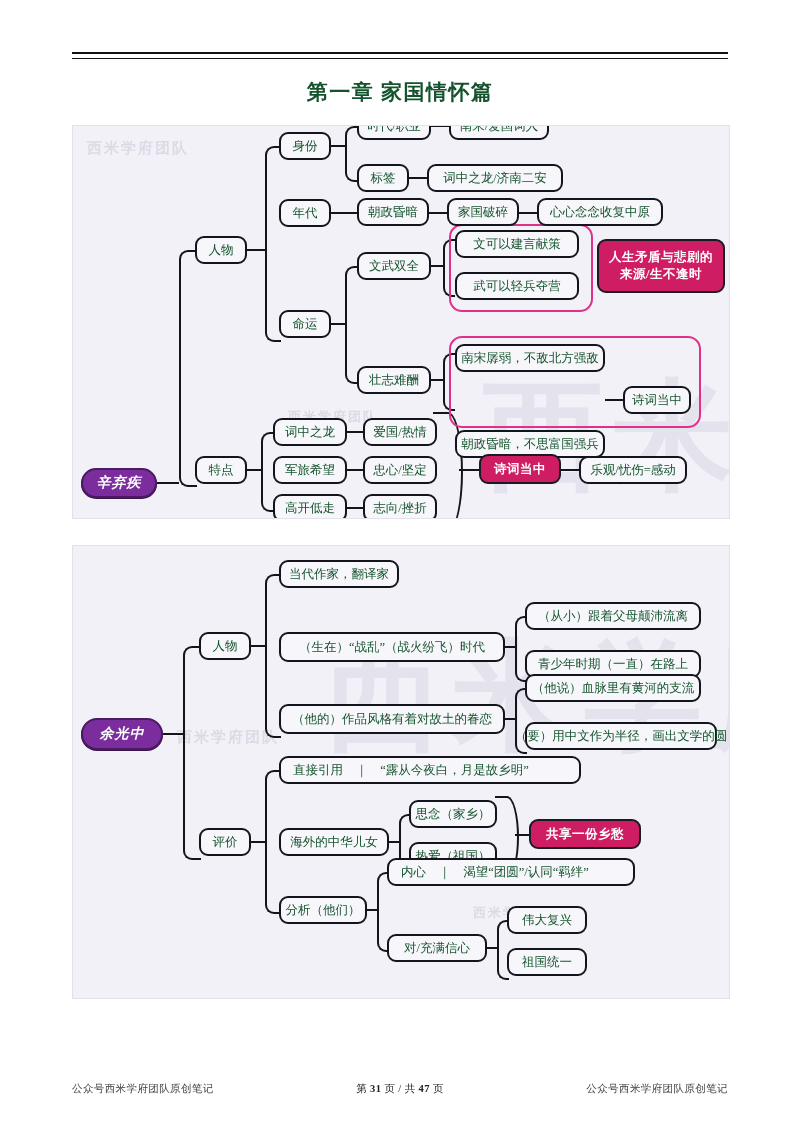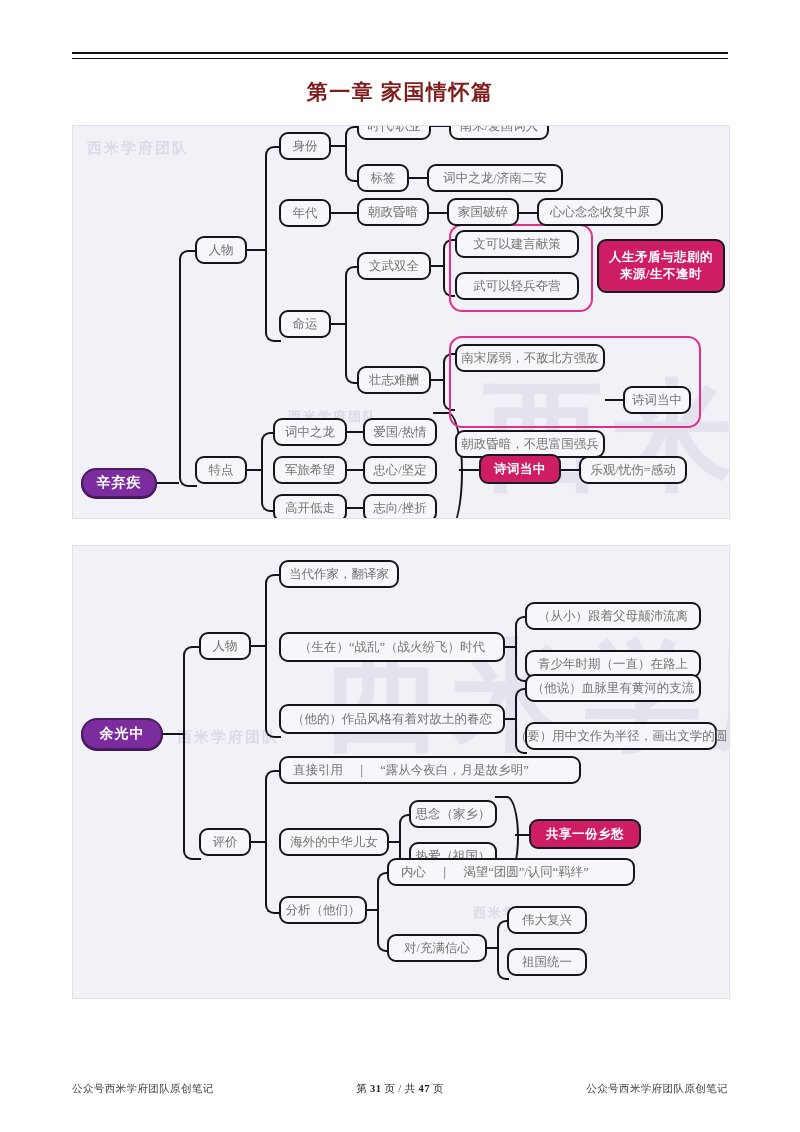--- a/index.html
+++ b/index.html
@@ -22,21 +22,21 @@
     font-family:"Liberation Serif","DejaVu Serif",serif;
   }
   .header-rule{
     position:absolute;left:72px;top:52px;width:656px;height:4px;
     border-top:2px solid #111;border-bottom:1px solid #111;
   }
 
   
   .chapter-title{
     position:absolute;left:0;top:78px;width:800px;text-align:center;
-    font-size:21px;font-weight:bold;letter-spacing:1.5px;color:#7f1d1d;
+    font-size:21px;font-weight:bold;letter-spacing:1.5px;color:#14532d;
   }
 
   
   .map{
     position:absolute;left:72px;
     background:#f2f1f7;
     border:1px solid #e2e0ea;
     overflow:hidden;
   }
   #map-1{top:125px;width:656px;height:392px;}
@@ -55,29 +55,30 @@
 
   
   .node{
     position:absolute;box-sizing:border-box;
     background:#f7f7fb;
     border:2.2px solid #14141c;
     border-radius:9px;
     display:flex;align-items:center;justify-content:center;
     font-size:12.5px;line-height:1.15;
     white-space:nowrap;
-    color:#737373;
+    color:#14532d;
     font-family:"Liberation Serif","DejaVu Serif",serif;
     z-index:3;
     padding:0 7px;
   }
   .node.root{
     background:#7b2d9e;border-color:#4a1a62;color:#fff;
     border-radius:22px;font-size:14px;font-weight:bold;letter-spacing:1px;
     box-shadow:0 1px 0 #3c1450;
+    font-style:italic;
   }
   .node.accent{
     background:#cf1d63;border-color:#1a1a22;color:#fff;
     font-weight:bold;letter-spacing:.5px;border-radius:9px;
   }
   .node.accent.multi{font-size:12.5px;line-height:1.35;white-space:normal;text-align:center;}
 
   
   .ln{position:absolute;background:#14141c;z-index:1;}
   .ln.h{height:2.2px;}

